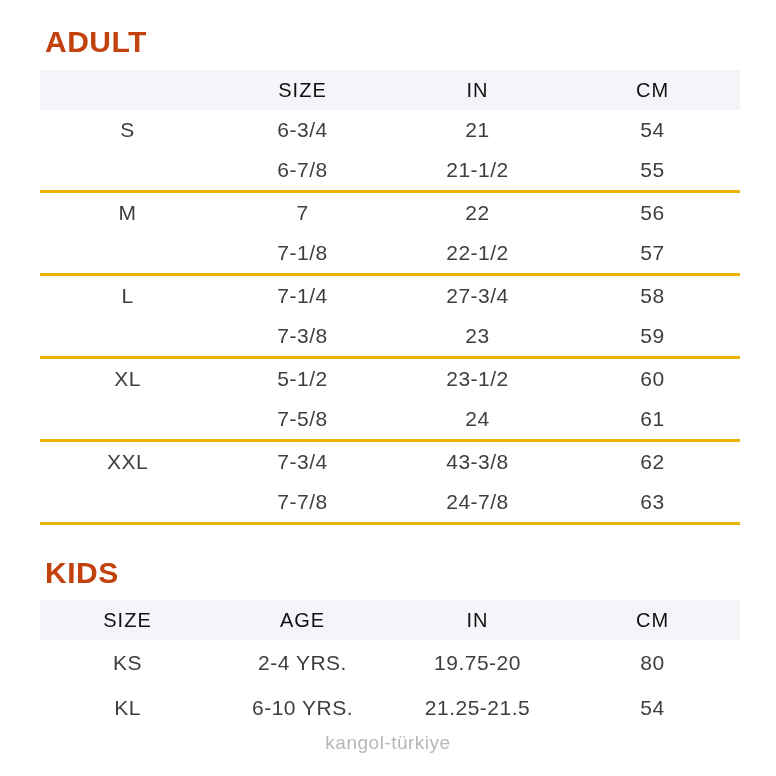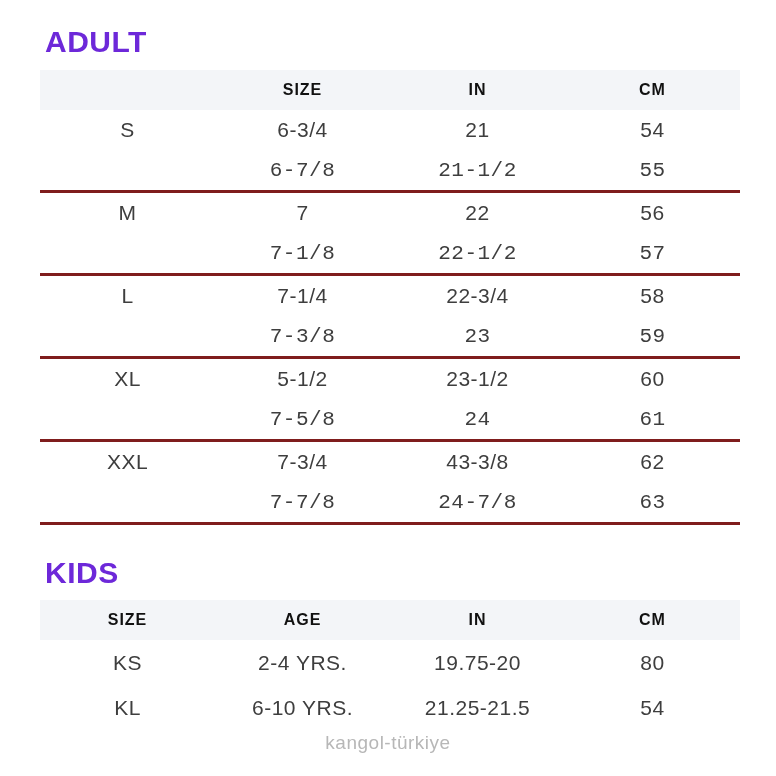--- a/index.html
+++ b/index.html
@@ -9,38 +9,38 @@
     background: #ffffff;
     font-family: "Liberation Sans", sans-serif;
     overflow: hidden;
   }
   .sheet { width: 776px; height: 776px; position: relative; }
 
   .section-title {
     margin: 0 0 0 45px;
     font-size: 30px;
     font-weight: 800;
-    color: #6d28d9;
+    color: #c2410c;
     letter-spacing: 0.5px;
     line-height: 30px;
   }
   .title-adult { padding-top: 27px; margin-bottom: 13px; }
   .title-kids  { padding-top: 33px; margin-bottom: 12px; }
 
   table.size-table {
     width: 700px;
     margin-left: 40px;
     border-collapse: collapse;
     table-layout: fixed;
   }
   table.size-table th {
     background: #f3f5f8;
     height: 40px;
-    font-size: 16px;
-    font-weight: 700;
+    font-size: 20px;
+    font-weight: 400;
     color: #111111;
     letter-spacing: 1px;
     text-align: center;
     padding: 0;
   }
   table.size-table td {
     height: 40px;
     text-align: center;
     vertical-align: middle;
     font-size: 21px;
@@ -49,21 +49,21 @@
     letter-spacing: 0.5px;
     padding: 0;
   }
   table.kids td { height: 45px; text-align: center; }
   td.row-label {
     font-weight: 700;
     color: #111111;
     font-size: 21px;
     letter-spacing: 1px;
   }
-  tr.group-end td { border-bottom: 3px solid #7f1d1d; font-family: Liberation Mono, monospace; }
+  tr.group-end td { border-bottom: 3px solid #eab308; }
 
   .footer-credit {
     margin-top: 2px;
     text-align: center;
     font-size: 19px;
     color: #b7b7b7;
     letter-spacing: 0.5px;
   }
 </style>
 </head>
@@ -103,21 +103,21 @@
       </tr>
       <tr class="group-end">
         <td class="row-label"></td>
         <td>7-1/8</td>
         <td>22-1/2</td>
         <td>57</td>
       </tr>
       <tr>
         <td class="row-label">L</td>
         <td>7-1/4</td>
-        <td>22-3/4</td>
+        <td>27-3/4</td>
         <td>58</td>
       </tr>
       <tr class="group-end">
         <td class="row-label"></td>
         <td>7-3/8</td>
         <td>23</td>
         <td>59</td>
       </tr>
       <tr>
         <td class="row-label">XL</td>

